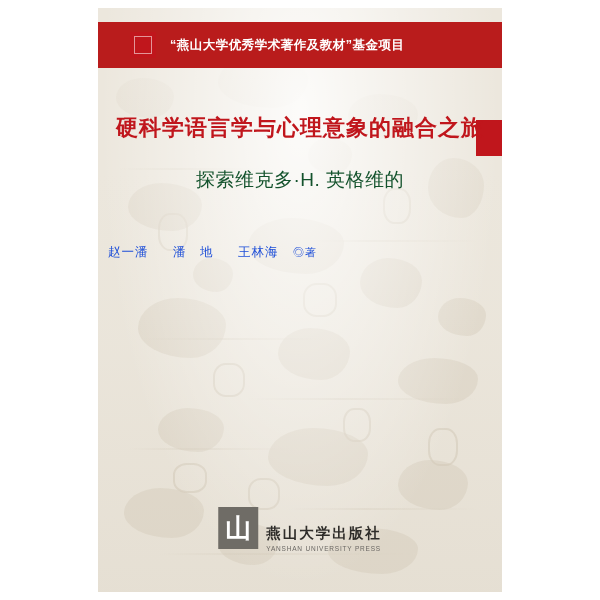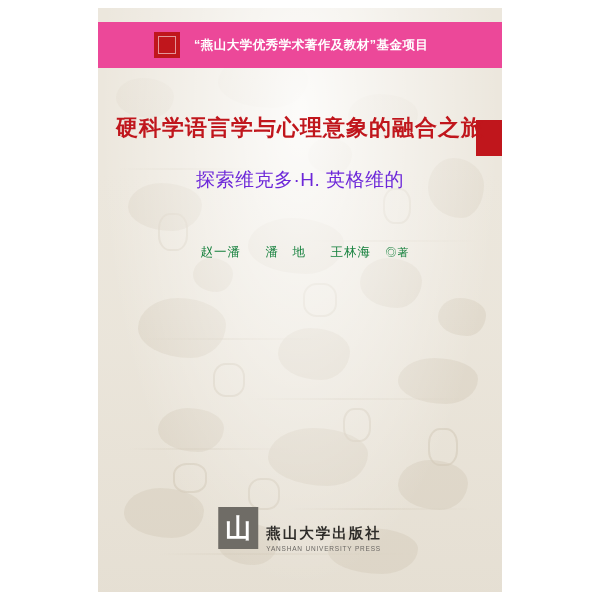--- a/index.html
+++ b/index.html
@@ -56,25 +56,24 @@
       linear-gradient(180deg, rgba(236,231,221,0.92) 0%, rgba(236,231,221,0.35) 28%, rgba(222,214,199,0.10) 55%, rgba(210,200,182,0.25) 100%);
   }
 
   
   .banner {
     position: absolute;
     left: 0;
     top: 14px;
     width: 100%;
     height: 46px;
-    background: #ec4899;
+    background: #b91c1c;
     display: flex;
     align-items: center;
     z-index: 5;
-    padding-left: 24px;
   }
   .banner-seal {
     width: 26px;
     height: 26px;
     background: #c0161c;
     margin-left: 32px;
     flex: none;
     position: relative;
   }
   .banner-seal::before {
@@ -115,34 +114,34 @@
   .main-title {
     color: #c0161c;
     font-size: 22px;
     font-weight: bold;
     letter-spacing: 1px;
     line-height: 1.25;
     white-space: nowrap;
   }
   .sub-title {
     margin-top: 22px;
-    color: #6d28d9;
+    color: #14532d;
     font-size: 19px;
     line-height: 1.65;
     letter-spacing: .5px;
   }
   .sub-title .line { display: block; white-space: nowrap; }
 
   .authors {
     position: absolute;
     left: 0;
     top: 236px;
     width: 100%;
-    text-align: center;
-    color: #15803d;
+    text-align: left;
+    color: #1d4ed8;
     font-size: 12.5px;
     letter-spacing: 1px;
     z-index: 6;
   }
   .authors .nm { margin: 0 10px; }
   .authors .suffix { font-size: 11px; }
 
   
   .publisher {
     position: absolute;

